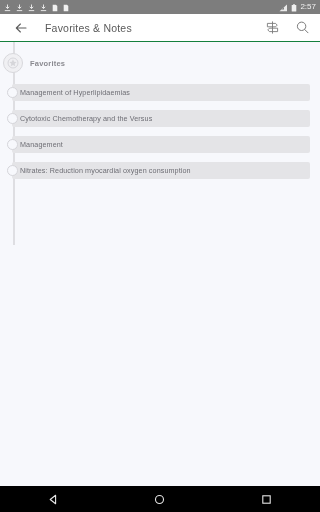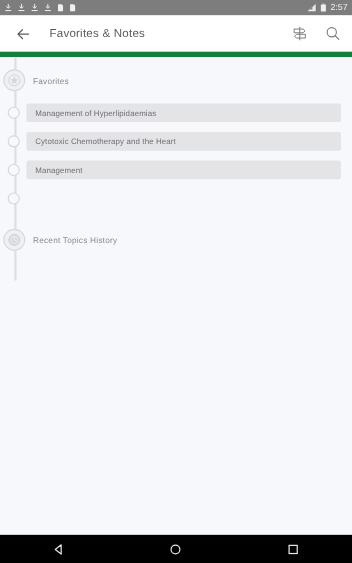--- a/index.html
+++ b/index.html
@@ -49,28 +49,28 @@
   .sb-time {
     color: #f0f0f0;
     font-size: 8px;
     line-height: 8px;
     letter-spacing: 0px;
     font-family: "Liberation Sans", sans-serif;
   }
 
   
   .toolbar {
-    height: 38px;
+    height: 28px;
     background: #ffffff;
     display: flex;
     align-items: center;
     padding: 0 8px 0 10px;
     box-sizing: border-box;
     flex: 0 0 auto;
-    border-bottom: 5px solid #15803d;
+    border-bottom: 1px solid #15803d;
   }
   .tb-back {
     width: 22px;
     height: 22px;
     display: flex;
     align-items: center;
     justify-content: center;
     cursor: pointer;
   }
   .tb-title {
@@ -136,41 +136,42 @@
     display: flex;
     align-items: center;
     justify-content: center;
   }
   .node-label {
     margin-left: 30px;
     font-size: 7.5px;
     color: #8a8a90;
     letter-spacing: 0.2px;
     white-space: nowrap;
+    font-weight: bold;
   }
 
   
   .item-row {
     position: relative;
     height: 17px;
     display: flex;
     align-items: center;
   }
   .node-small {
     position: absolute;
     left: 7px;
     width: 11px;
     height: 11px;
     border-radius: 50%;
     border: 1.5px solid #d5d5da;
     background: #f7f8fc;
     box-sizing: border-box;
   }
   .pill {
-    margin-left: 24px;
+    margin-left: 12px;
     flex: 1 1 auto;
     margin-right: 10px;
     height: 17px;
     background: #e4e4e7;
     border-radius: 2px;
     display: flex;
     align-items: center;
     padding-left: 8px;
     box-sizing: border-box;
     cursor: pointer;
@@ -306,54 +307,47 @@
       <div class="pill">
         <span class="pill-text">Management of Hyperlipidaemias</span>
       </div>
     </div>
 
     <div class="gap-b"></div>
 
     <div class="item-row">
       <div class="node-small"></div>
       <div class="pill">
-        <span class="pill-text">Cytotoxic Chemotherapy and the Heart</span>
+        <span class="pill-text">Cytotoxic Chemotherapy and the Versus</span>
       </div>
     </div>
 
     <div class="gap-b"></div>
 
     <div class="item-row">
       <div class="node-small"></div>
       <div class="pill">
         <span class="pill-text">Management</span>
       </div>
     </div>
 
     <div class="gap-b"></div>
 
     <div class="item-row">
       <div class="node-small"></div>
-    </div>
-
-    <div class="gap-b"></div>
-
-
-    <div class="gap-b"></div>
-
-    <div class="row node-row">
-      <div class="node-big">
-        <svg width="12" height="12" viewBox="0 0 12 12">
-          <circle cx="6" cy="6" r="5" fill="#d9d9dd" stroke="#cfcfd4" stroke-width="0.8"></circle>
-          <circle cx="6" cy="6" r="3.4" fill="none" stroke="#f2f2f4" stroke-width="0.7"></circle>
-          <path d="M6 3.5 L6 6.1 L7.7 7.1" stroke="#f5f5f7" stroke-width="0.8" fill="none" stroke-linecap="round"></path>
-        </svg>
-      </div>
-      <div class="node-label">Recent Topics History</div>
-    </div>
+      <div class="pill">
+        <span class="pill-text">Nitrates: Reduction myocardial oxygen consumption</span>
+      </div>
+    </div>
+
+    <div class="gap-b"></div>
+
+
+    <div class="gap-b"></div>
+
 
   </div>
 
   <div class="navbar">
     <div class="nav-btn">
       <svg width="11" height="11" viewBox="0 0 11 11">
         <path d="M7.6 1.3 L2.2 5.5 L7.6 9.7 Z" fill="none" stroke="#e6e6e6" stroke-width="1.1" stroke-linejoin="round"></path>
       </svg>
     </div>
     <div class="nav-btn">

